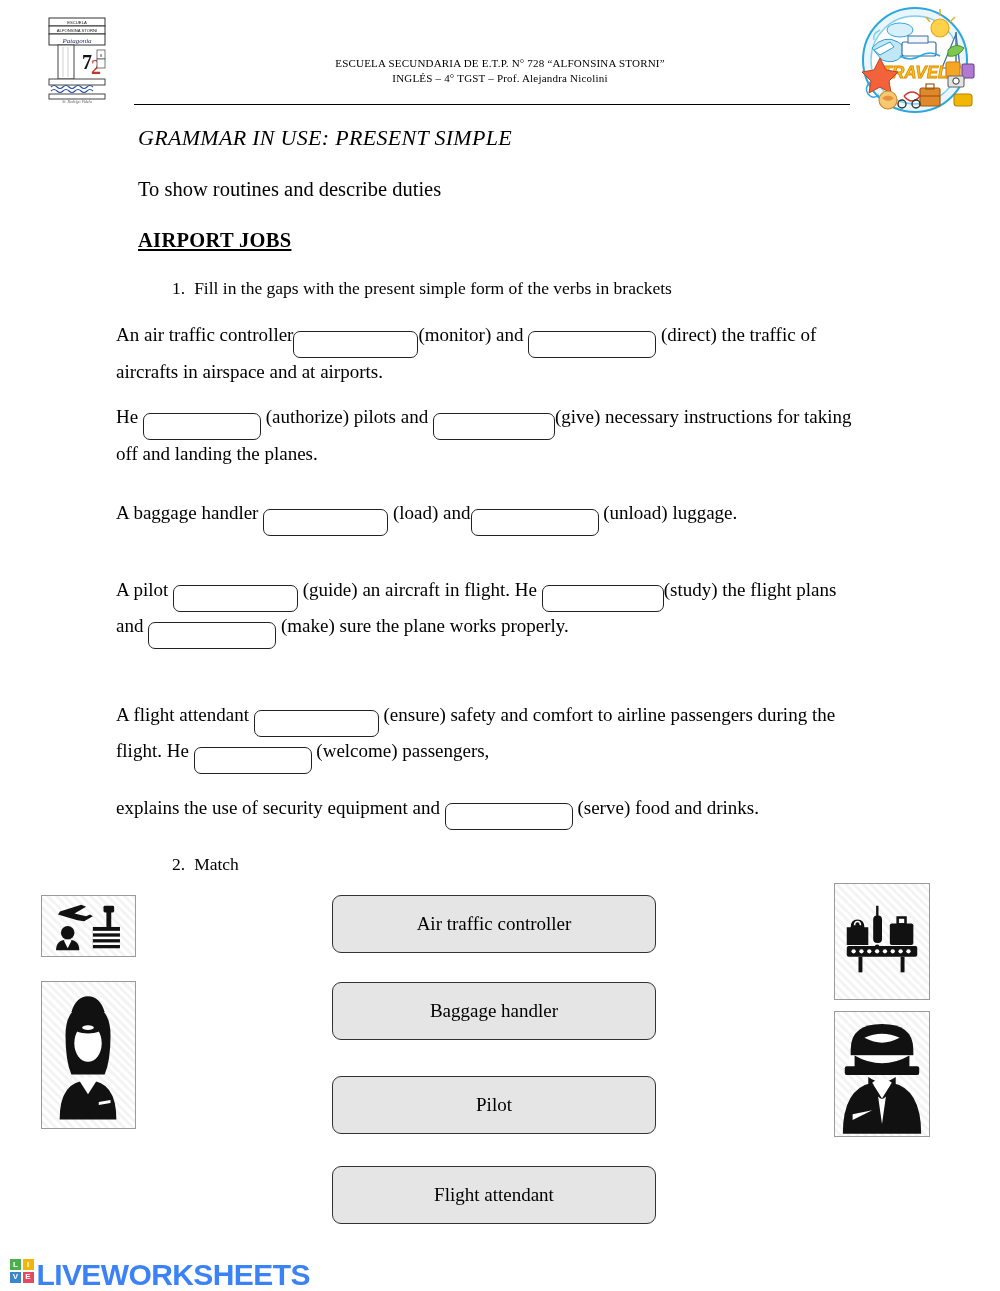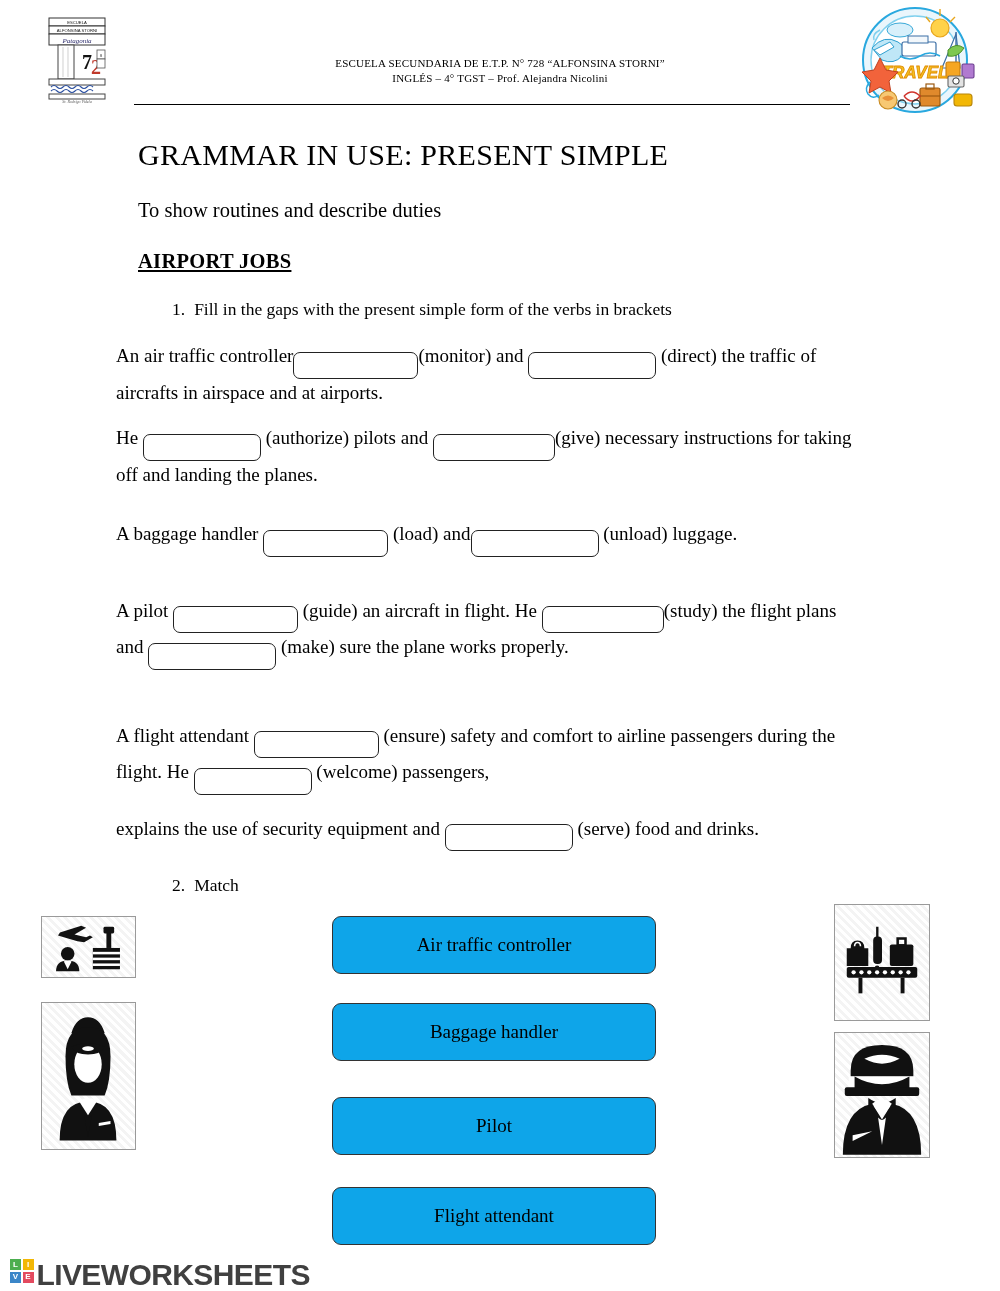--- a/index.html
+++ b/index.html
@@ -55,24 +55,25 @@
 
   
   #sheet {
     position: absolute;
     left: 0; top: 118px;
     width: 1000px;
   }
   .pad { padding-left: 138px; padding-right: 150px; }
 
   #main-title {
-    font-size: 30px;
+    font-size: 22px;
     letter-spacing: .3px;
-    margin-top: 20px;
+    margin-top: 8px;
     line-height: 1.1;
+    font-style: italic;
   }
   #subtitle {
     font-size: 20.5px;
     margin-top: 28px;
   }
   #section-title {
     font-weight: bold;
     font-size: 20.5px;
     text-decoration: underline;
     margin-top: 28px;
@@ -119,21 +120,21 @@
     margin-top: 16px;
     height: 350px;
   }
   .match-box {
     position: absolute;
     left: 332px;
     width: 324px;
     height: 58px;
     border: 1.4px solid #333;
     border-radius: 9px;
-    background: #0ea5e9;
+    background: #e5e5e5;
     display: flex;
     align-items: center;
     justify-content: center;
     font-size: 19px;
     box-sizing: border-box;
   }
   #mb0 { top: 4px; }
   #mb1 { top: 91px; }
   #mb2 { top: 185px; }
   #mb3 { top: 275px; }
@@ -388,14 +389,14 @@
   </div>
 </div>
 
 <div id="footer">
   <div id="lw-tiles">
     <div class="lw-tile" style="background: rgb(76, 174, 79);">L</div>
     <div class="lw-tile" style="background: rgb(242, 183, 5);">I</div>
     <div class="lw-tile" style="background: rgb(59, 134, 200);">V</div>
     <div class="lw-tile" style="background: rgb(227, 74, 95);">E</div>
   </div>
-  <div id="lw-wordmark" style="color: #404040; margin-top: 8px;">LIVEWORKSHEETS</div>
+  <div id="lw-wordmark" style="color: #3b82f6; margin-top: 8px;">LIVEWORKSHEETS</div>
 </div>
 
 </body></html>

